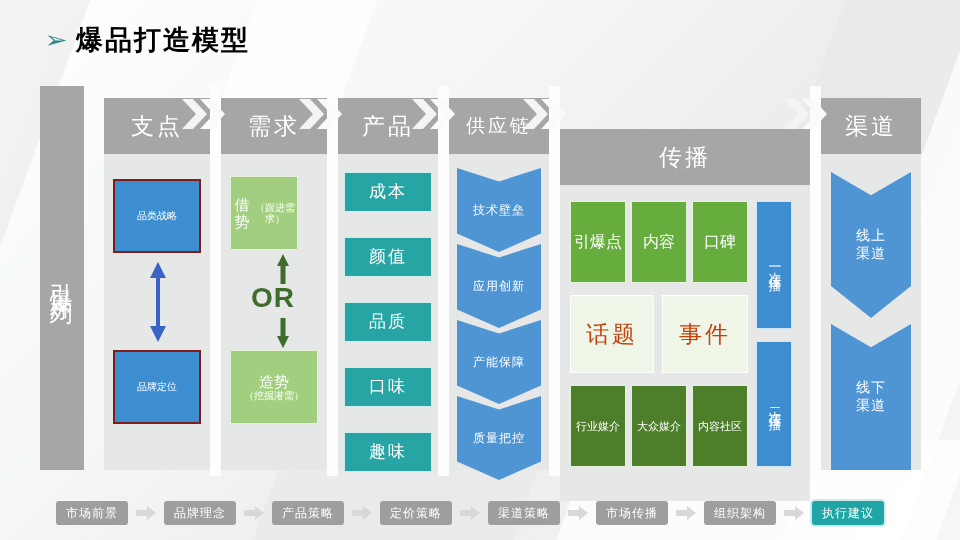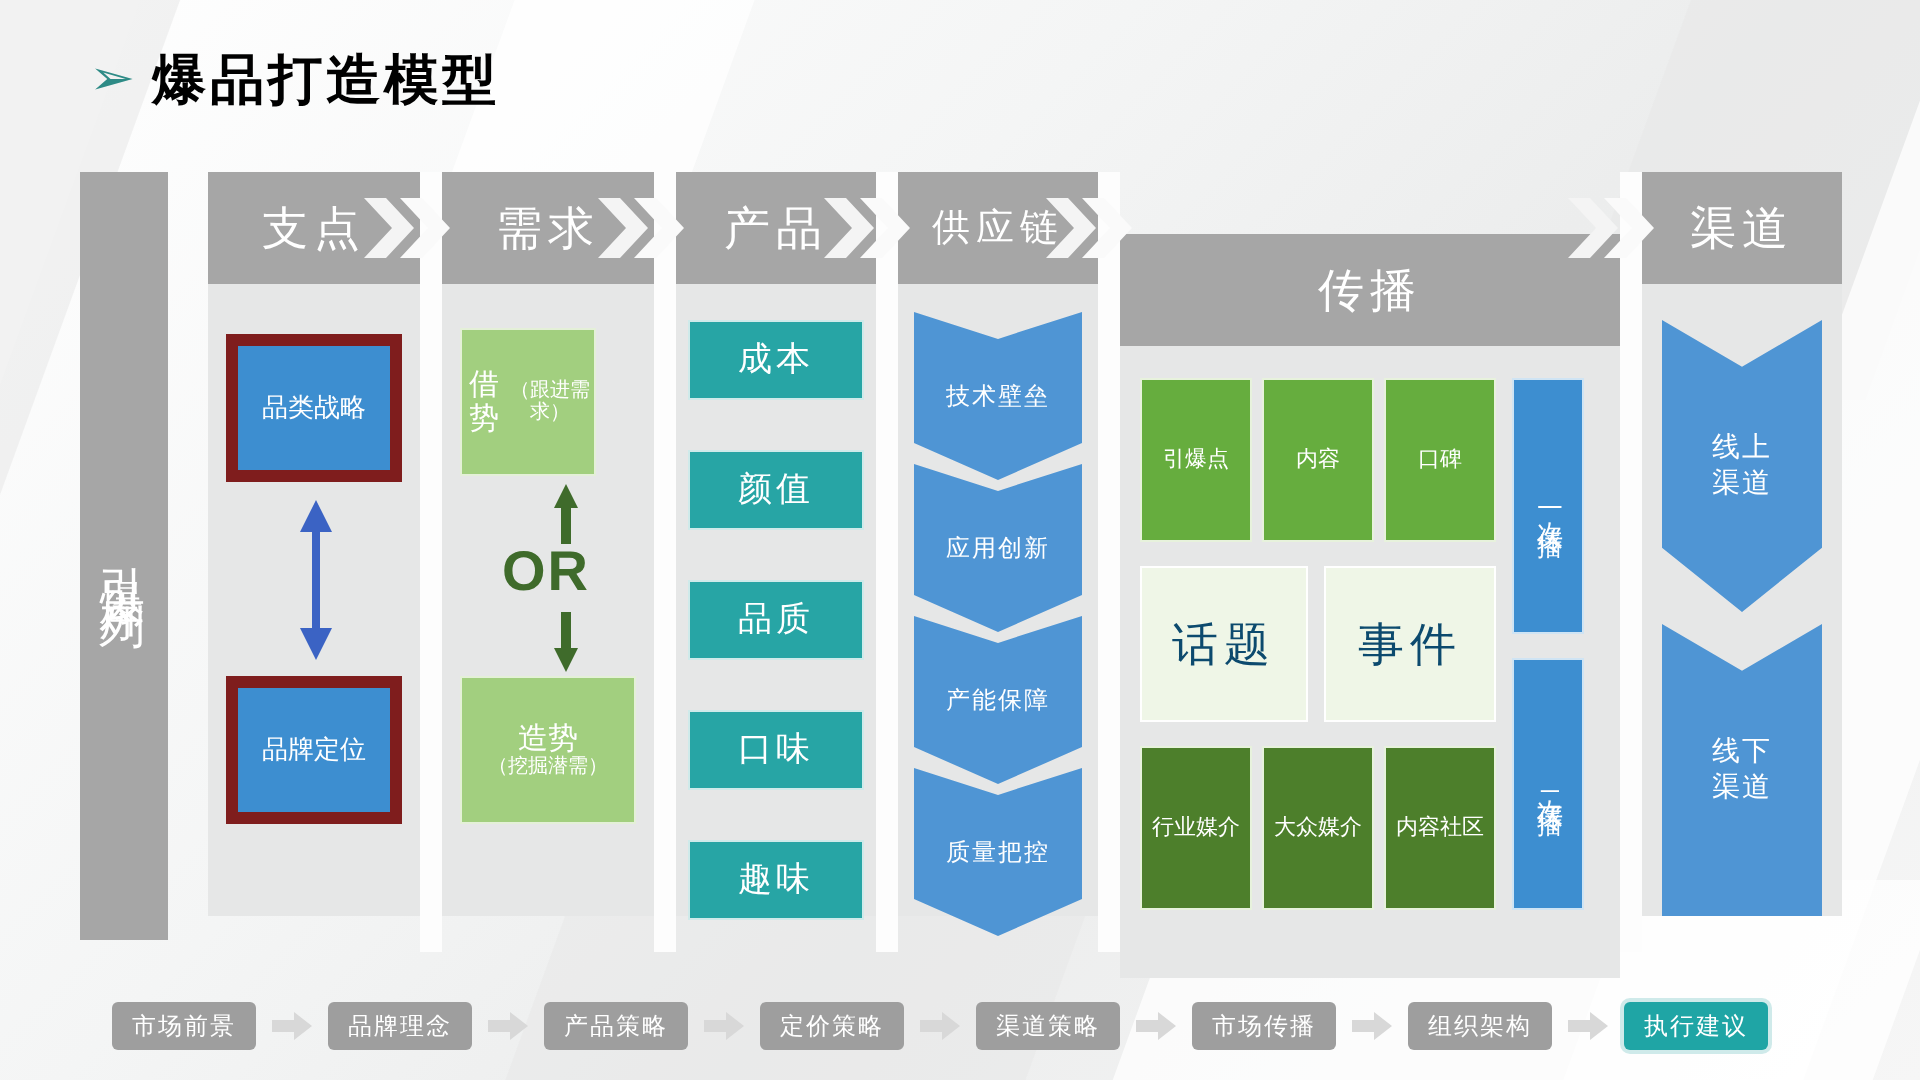--- a/index.html
+++ b/index.html
@@ -16,21 +16,21 @@
   .diag2{position:absolute;background:#e7e8e8;opacity:.55;transform:skewX(-20deg);}
 
   
   #title-row{position:absolute;left:46px;top:22px;display:flex;align-items:center;gap:10px;z-index:5;}
   #title-bullet{color:#2e8b86;font-size:24px;line-height:1;transform:scaleX(1.15);}
   #title-text{color:#000000;font-size:27px;font-weight:bold;letter-spacing:2px;}
 
   
   #board{position:absolute;left:0;top:86px;width:960px;height:396px;z-index:3;}
 
-  .col{position:absolute;top:0;bottom:0;}
+  .col{position:absolute;top:12px;bottom:0;}
   .col-head{position:absolute;top:0;left:0;right:0;height:56px;background:#a6a6a6;
             display:flex;align-items:center;justify-content:center;}
   .col-head span{color:#ffffff;font-size:23px;letter-spacing:3px;}
   .col-body{position:absolute;top:56px;left:0;right:0;bottom:12px;background:#e6e7e7;}
 
   
   .sep{position:absolute;top:0;height:56px;width:46px;z-index:6;display:flex;align-items:center;justify-content:center;}
   .sep svg{display:block;}
 
   
@@ -39,26 +39,26 @@
   
   #seq-col{position:absolute;left:40px;top:0;width:44px;height:384px;background:#a6a6a6;
            display:flex;align-items:center;justify-content:center;}
   #seq-col span{writing-mode:vertical-rl;color:#ffffff;font-size:23px;letter-spacing:6px;}
 
   
   .bx{position:absolute;display:flex;align-items:center;justify-content:center;text-align:center;
       color:#ffffff;box-sizing:border-box;}
   .bx span{display:block;line-height:1.15;}
 
-  .blue   {background:#3d8ed0;border:6px solid #7f1d1d;font-size:13px;}
+  .blue   {background:#3d8ed0;border:2px solid #7f1d1d;font-size:10px;}
   .green  {background:#a2cf7f;border:1px solid #e4f0d8;font-size:15px;}
   .teal   {background:#27a5a5;border:1px solid #cfeaea;font-size:17px;letter-spacing:2px;}
-  .grn2   {background:#66ad3e;border:1px solid #e7f2dc;font-size:11px;}
+  .grn2   {background:#66ad3e;border:1px solid #e7f2dc;font-size:16px;}
   .grn3   {background:#4d7f2b;border:1px solid #e7f2dc;font-size:11px;}
-  .pale   {background:#eff6e7;border:1px solid #ffffff;color:#0c4a6e;font-size:23px;letter-spacing:3px;}
+  .pale   {background:#eff6e7;border:1px solid #ffffff;color:#c2410c;font-size:23px;letter-spacing:3px;}
   .vbar   {background:#3d8ed0;border:1px solid #cfe4f4;font-size:13px;}
   .vbar span{writing-mode:vertical-rl;letter-spacing:3px;}
 
   .subnote{font-size:10px;display:block;line-height:1.1;}
 
   
   .or-word{position:absolute;color:#3f6b2b;font-size:28px;font-weight:bold;letter-spacing:1px;}
 
   
   .chev{position:absolute;display:flex;align-items:center;justify-content:center;

